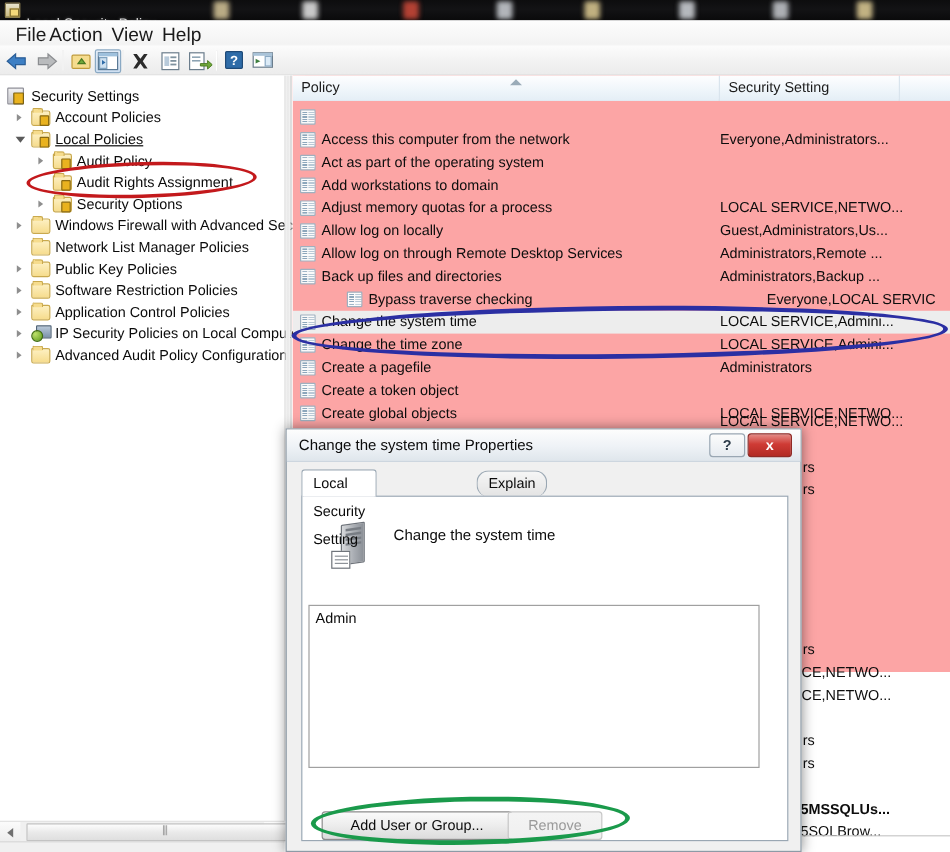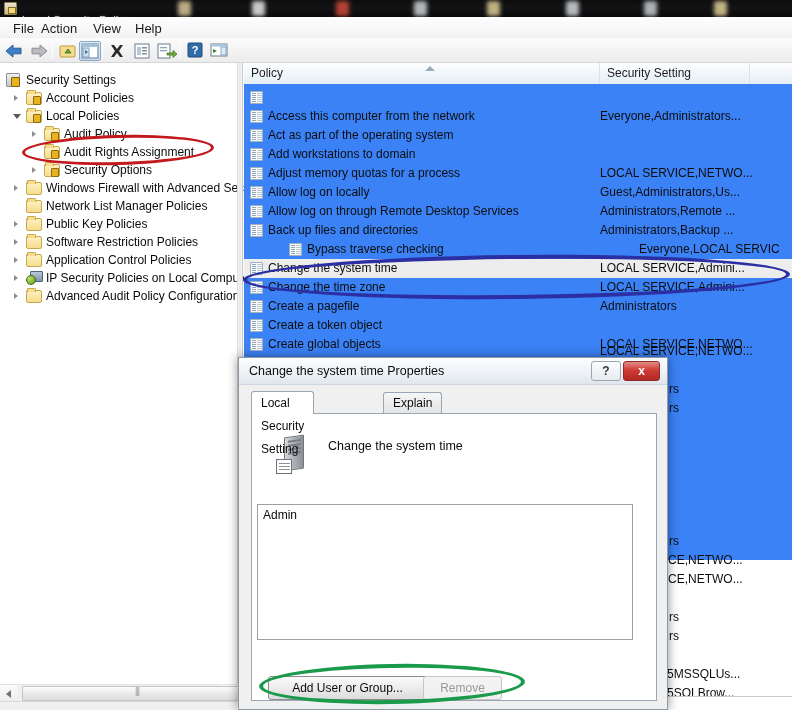--- a/index.html
+++ b/index.html
@@ -39,21 +39,21 @@
     text-shadow:0 0 3px rgba(255,255,255,.35);
   }
 
   
   #menubar{
     position:absolute; left:0; top:17px; width:792px; height:21px;
     background:linear-gradient(to bottom,#fdfdfd,#f3f3f3);
     border-bottom:1px solid #f0f0f0;
   }
   .menu-item{
-    position:absolute; top:3px; font-size:13px; color:#1a1a1a;
+    position:absolute; top:3px; font-size:16px; color:#1a1a1a;
     padding:1px 5px; cursor:default;
   }
 
   
   #toolbar{
     position:absolute; left:0; top:38px; width:792px; height:25px;
     background:linear-gradient(to bottom,#fcfcfc,#f2f2f2 55%,#ececec);
     border-bottom:1px solid #d6d6d6;
   }
   .tb-sep{
@@ -162,21 +162,21 @@
     color:#9a9a9a; font-size:9px; letter-spacing:-1px;
   }
   #bottom-strip{
     position:absolute; left:0; top:638px; width:237px; height:9px;
     background:#f0f0f0; border-top:1px solid #d8d8d8;
   }
 
   
   #list-pane{
     position:absolute; left:244px; top:0; width:548px; height:497px;
-    background:#3b82f6; overflow:hidden;
+    background:#fca5a5; overflow:hidden;
   }
   #list-header{
     position:absolute; left:0; top:0; width:548px; height:21px;
     background:linear-gradient(to bottom,#ffffff,#f2f7fb 50%,#e8f1f8);
     border-bottom:1px solid #d6e3ec;
   }
   .hcol{
     position:absolute; top:0; height:21px; line-height:21px;
     font-size:12px; color:#1c1c1c; padding-left:7px;
     border-right:1px solid #d9e4ed;
@@ -416,21 +416,21 @@
 
     <div class="tree-row" style="top:26px;left:6px;">
       <span class="tw" style="left:6px;"></span>
       <span class="folder lock" style="left:20px;"></span>
       <span class="tlabel" style="left:40px;">Account Policies</span>
     </div>
 
     <div class="tree-row" style="top:44px;left:6px;">
       <span class="tw open" style="left:6px;"></span>
       <span class="folder lock" style="left:20px;"></span>
-      <span class="tlabel" style="left:40px;">Local Policies</span>
+      <span class="tlabel" style="left:40px;text-decoration:underline;">Local Policies</span>
     </div>
 
     <div class="tree-row" style="top:62px;left:6px;">
       <span class="tw" style="left:24px;"></span>
       <span class="folder lock" style="left:38px;"></span>
       <span class="tlabel" style="left:58px;">Audit Policy</span>
     </div>
 
     <div class="tree-row" style="top:80px;left:6px;">
       <span class="folder lock" style="left:38px;"></span>
@@ -582,36 +582,36 @@
   </div>
 
   <div class="frag" style="left:600px;top:281px;">LOCAL SERVICE,NETWO...</div>
   <div class="frag" style="left:669px;top:319px;">rs</div>
   <div class="frag" style="left:669px;top:338px;">rs</div>
   <div class="frag" style="left:669px;top:471px;">rs</div>
   <div class="frag" style="left:668px;top:490px;">CE,NETWO...</div>
   <div class="frag" style="left:668px;top:509px;">CE,NETWO...</div>
   <div class="frag" style="left:669px;top:547px;">rs</div>
   <div class="frag" style="left:669px;top:566px;">rs</div>
-  <div class="frag" style="left:667px;top:604px;">5MSSQLUs...</div>
+  <div class="frag" style="left:667px;top:604px;font-weight:bold;">5MSSQLUs...</div>
   <div class="frag" style="left:667px;top:623px;">5SOLBrow...</div>
   <div style="position:absolute;left:660px;top:633px;width:132px;height:1px;background:#c9c9c9;"></div>
 </div>
 
 <div id="dialog">
   <div id="dlg-title">
     <div id="dlg-title-text">Change the system time Properties</div>
     <div id="dlg-help">?</div>
     <div id="dlg-close">x</div>
   </div>
 
   <div id="dlg-body">
     <div id="tabstrip">
       <div class="tab active" style="left:0;">Local Security Setting</div>
-      <div class="tab inactive" style="left:132px;">Explain</div>
+      <div class="tab inactive" style="left:146px;border-radius:10px;">Explain</div>
     </div>
 
     <div id="tabpage">
       <div id="policy-icon">
         <span class="tower"></span>
           <span class="doc"></span>
       </div>
       <div id="policy-name">Change the system time</div>
     </div>
   </div>

